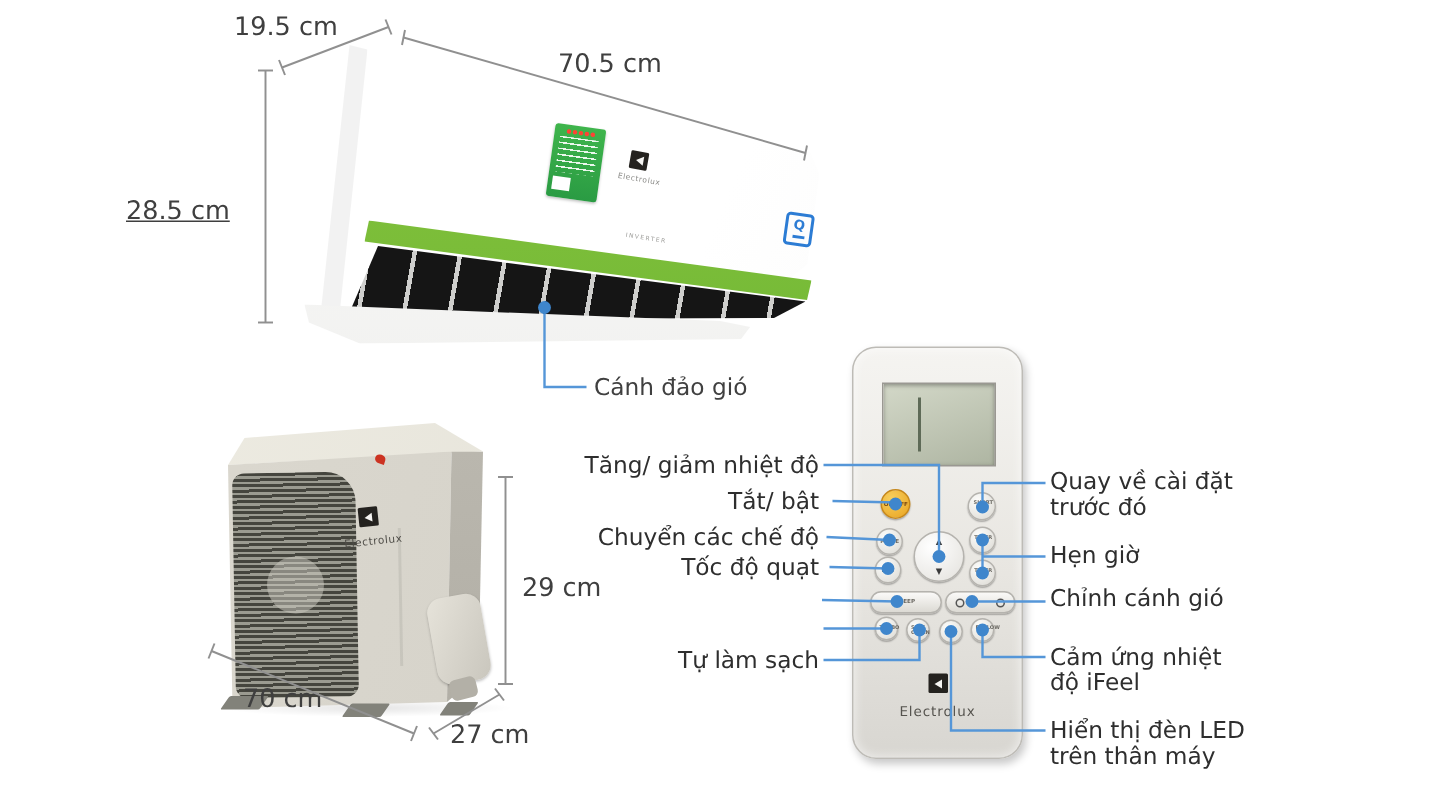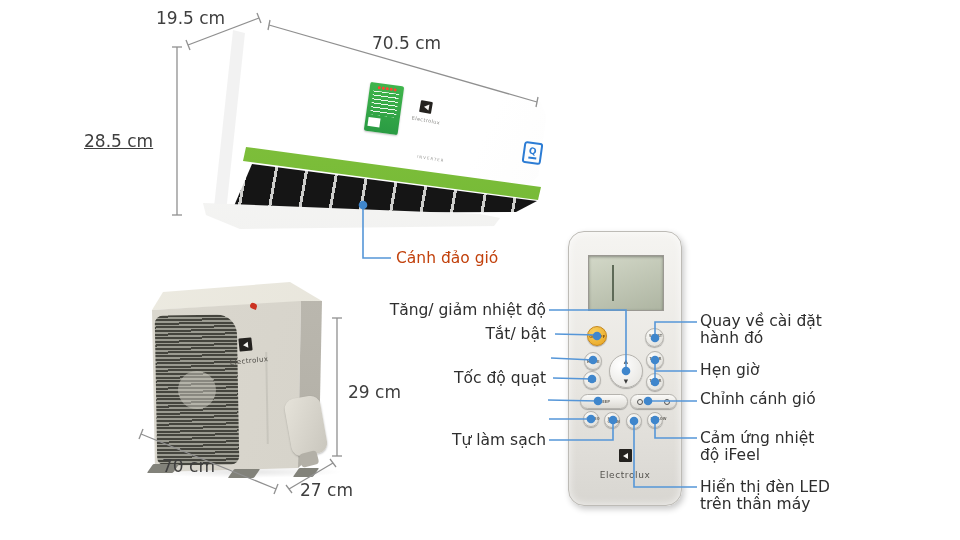--- a/index.html
+++ b/index.html
@@ -3,21 +3,21 @@
 <meta charset="utf-8">
 <style>
   html,body{margin:0;padding:0;background:#fff;}
   #scene{position:relative;width:960px;height:540px;background:#ffffff;overflow:hidden;
          font-family:"DejaVu Sans","Liberation Sans",sans-serif;}
   .full{position:absolute;inset:0;}
   
   .dim{position:absolute;font-size:17px;color:#3f3f3f;white-space:nowrap;}
   .lcall{position:absolute;right:414px;font-size:15.5px;color:#2e2e2e;white-space:nowrap;text-align:right;}
   .rcall{position:absolute;left:700px;font-size:15.5px;color:#2e2e2e;line-height:17px;}
-  .ccall{position:absolute;font-size:15.5px;color:#c2410c;white-space:nowrap;}
+  .ccall{position:absolute;font-size:15.5px;color:#404040;white-space:nowrap;}
   
   .iu-body{clip-path:polygon(237px 26px,540px 102px,546px 116px,538px 176px,521px 190px,260px 212px,214px 218px,196px 197px,186px 132px,193px 62px,212px 37px);
            background:linear-gradient(115deg,#ffffff 45%,#f6f6f5 78%,#ededec 100%);
            filter:drop-shadow(0 2px 2px rgba(0,0,0,.10));}
   .iu-crease{clip-path:polygon(233px 30px,245px 33px,226px 213px,213px 216px);background:rgba(0,0,0,.05);}
   .iu-stripe{clip-path:polygon(246px 147px,541px 187px,538px 200px,243px 161px);
              background:linear-gradient(180deg,#8cc63f,#54a82b);}
   .iu-vent{clip-path:polygon(252px 164px,537px 201px,516px 212px,231px 213px);
            background:repeating-linear-gradient(100deg,#cfcfcd 0 3px,#151515 3px 30px);}
   .iu-blade{clip-path:polygon(203px 203px,480px 214px,500px 218px,494px 226px,240px 229px,206px 215px);
@@ -195,24 +195,25 @@
   <div class="dim" style="left:372px;top:33px;">70.5 cm</div>
   <div class="dim" style="left:84px;top:131px;text-decoration:underline;">28.5 cm</div>
   <div class="dim" style="left:348px;top:382px;">29 cm</div>
   <div class="dim" style="left:162px;top:456px;">70 cm</div>
   <div class="dim" style="left:300px;top:480px;">27 cm</div>
 
   <div class="ccall" style="left:396px;top:249px;">Cánh đảo gió</div>
 
   <div class="lcall" style="top:301px;">Tăng/ giảm nhiệt độ</div>
   <div class="lcall" style="top:325px;">Tắt/ bật</div>
+  <div class="lcall" style="top:349px;">Chuyển các chế độ</div>
   <div class="lcall" style="top:369px;">Tốc độ quạt</div>
   <div class="lcall" style="top:431px;">Tự làm sạch</div>
 
-  <div class="rcall" style="top:313px;width:126px;">Quay về cài đặt hành đó</div>
+  <div class="rcall" style="top:313px;width:126px;">Quay về cài đặt trước đó</div>
   <div class="rcall" style="top:362px;text-align:center;">Hẹn giờ</div>
   <div class="rcall" style="top:391px;">Chỉnh cánh gió</div>
   <div class="rcall" style="top:479px;width:130px;">Hiển thị đèn LED trên thân máy</div>
   <div class="rcall" style="top:430px;width:136px;">Cảm ứng nhiệt độ iFeel</div>
 
   <svg id="linework" width="960" height="540" viewBox="0 0 960 540">
 
     <g stroke="#909090" stroke-width="1.3" fill="none">
       <line x1="188" y1="45" x2="259" y2="18"></line>
       <line x1="186" y1="40" x2="190" y2="50"></line>

